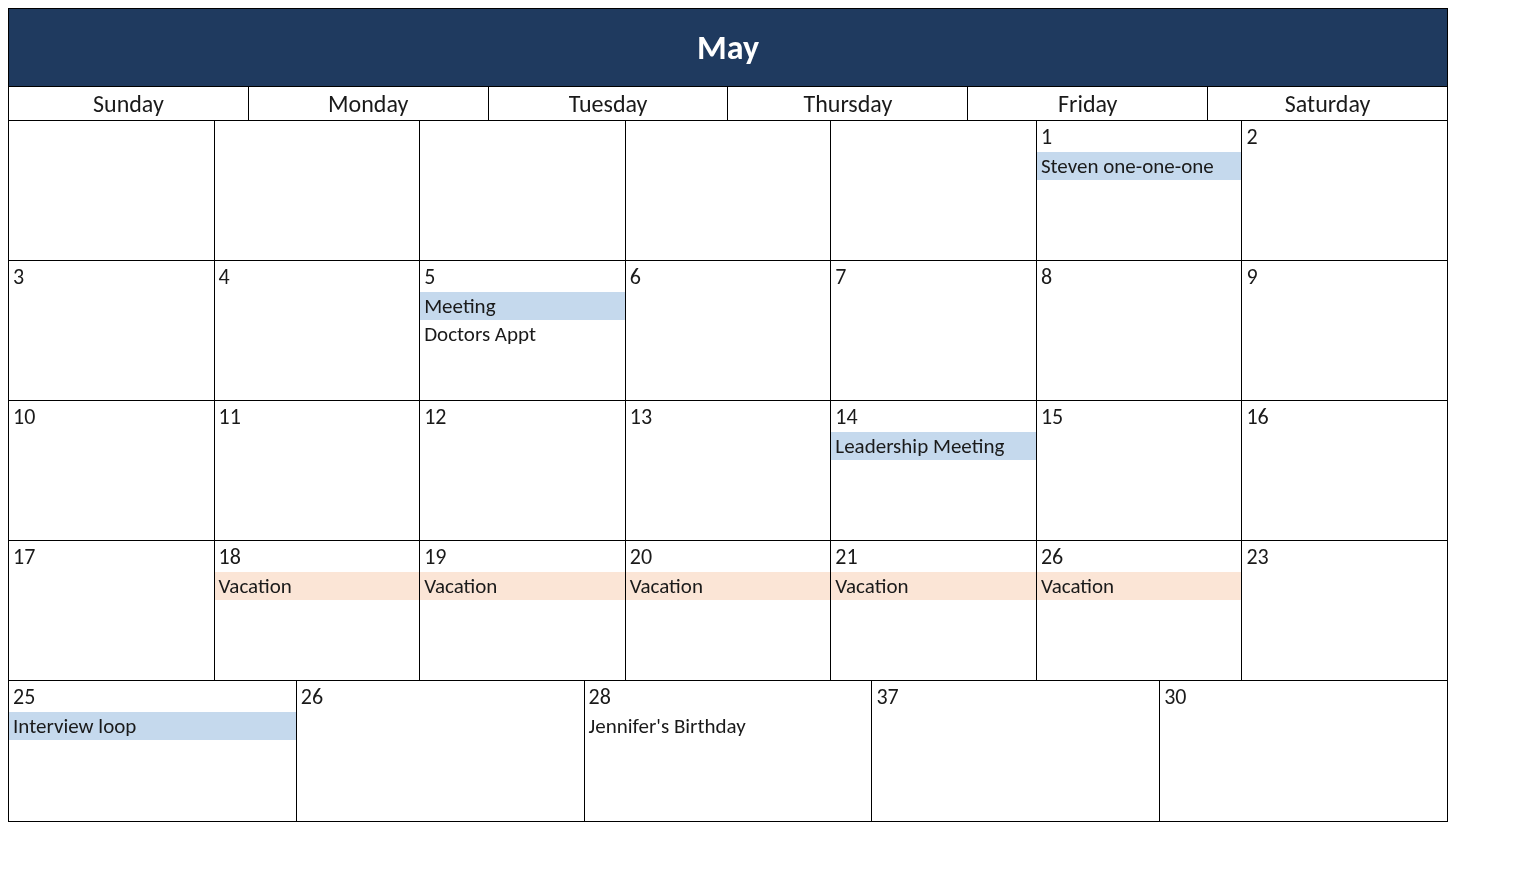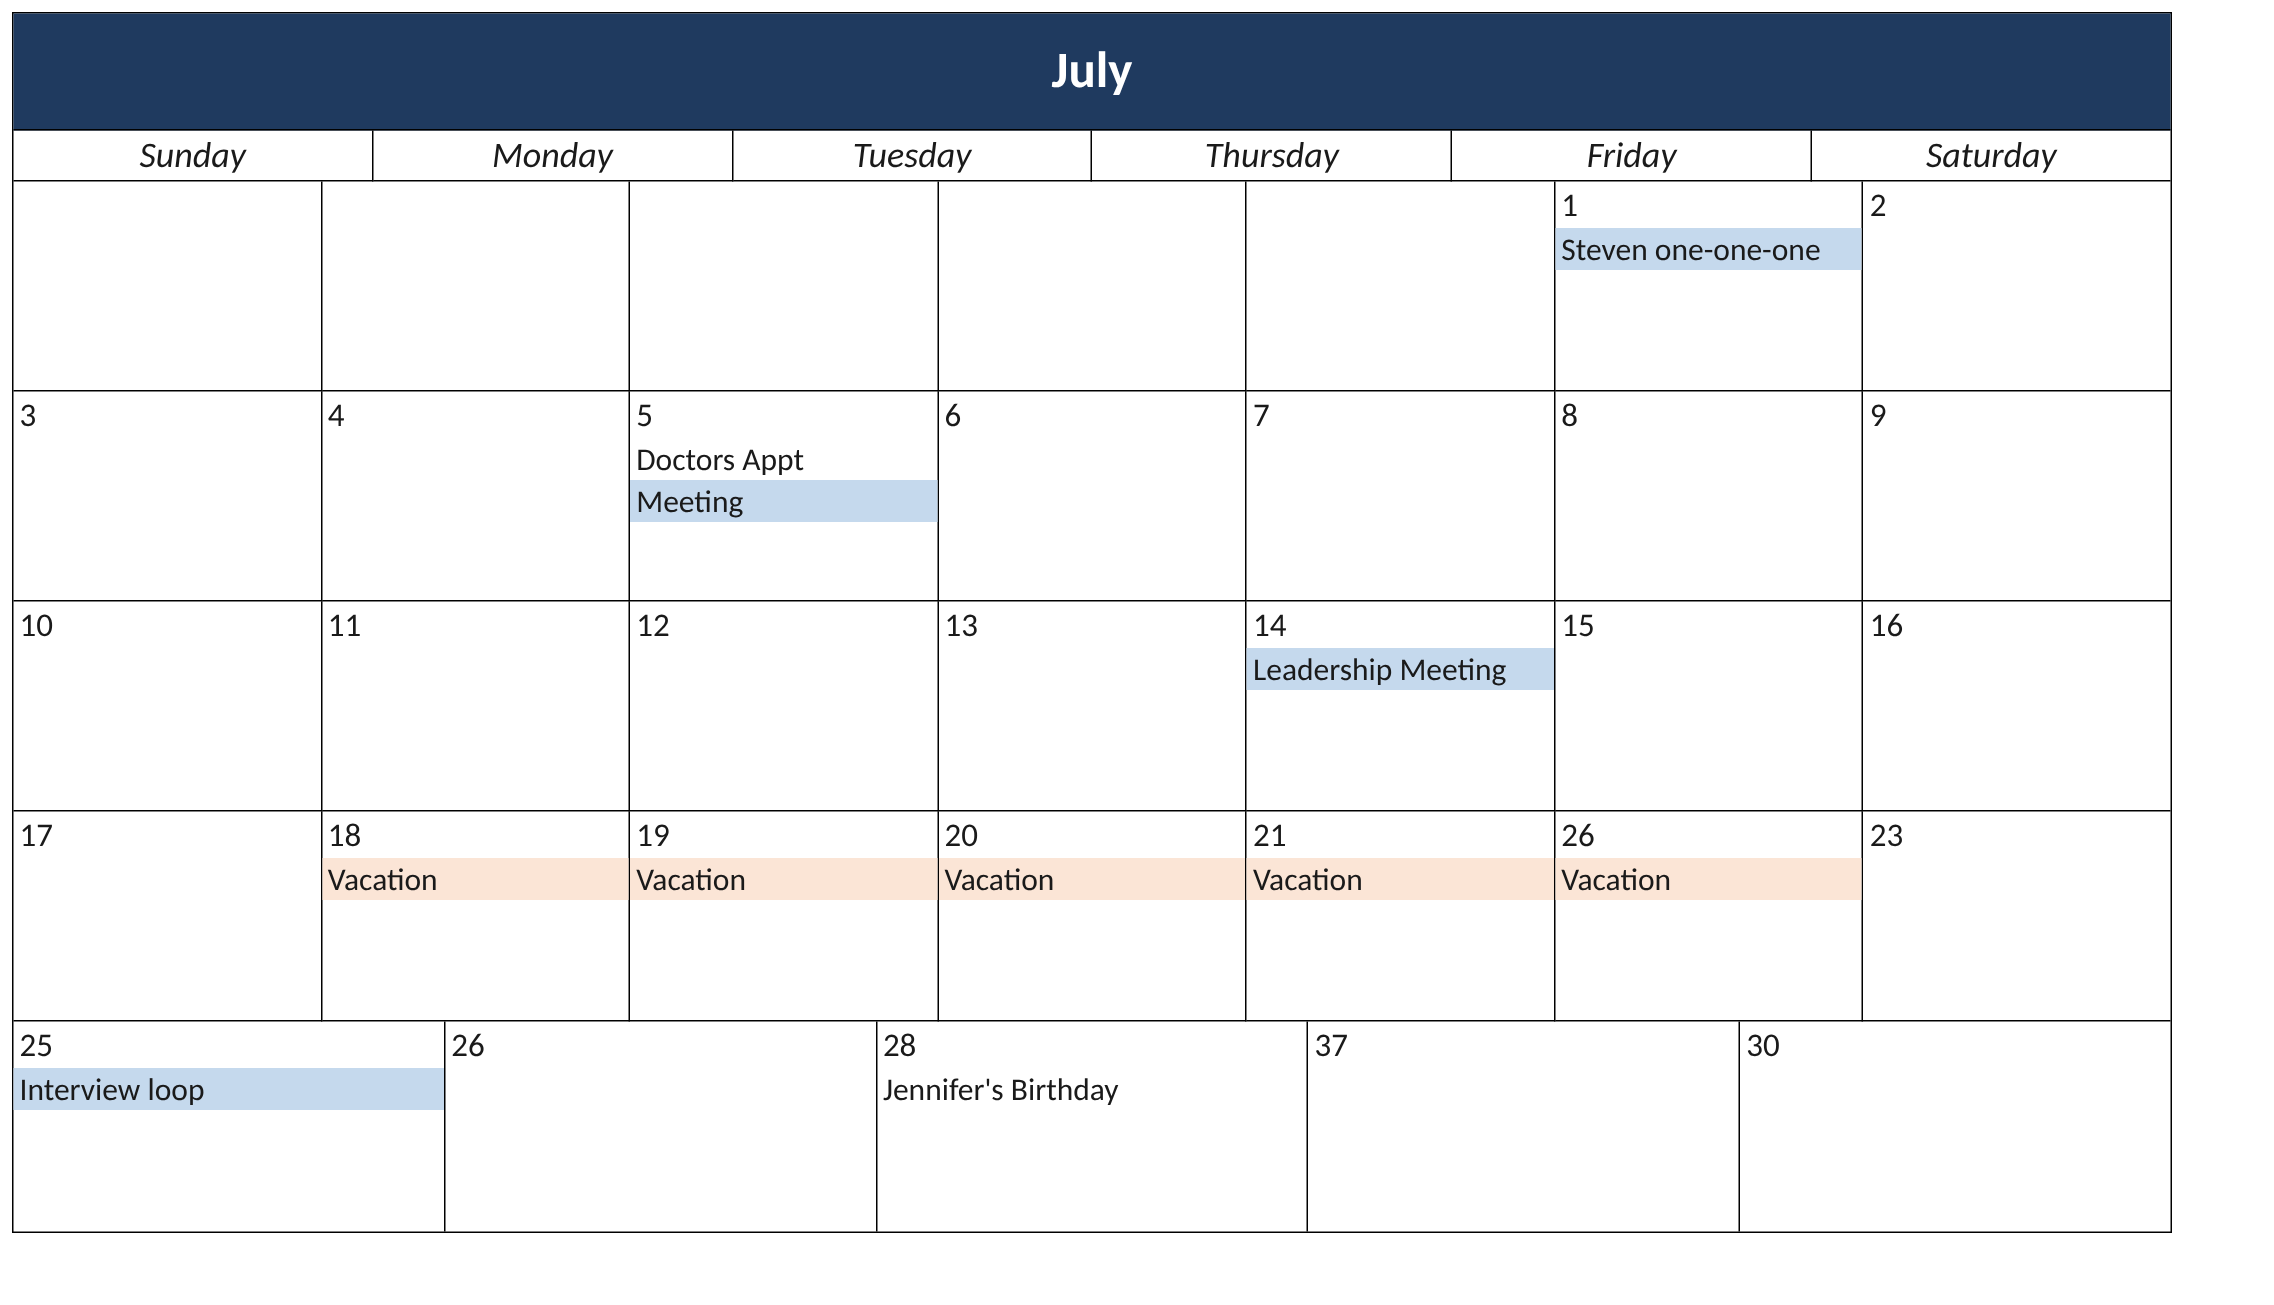--- a/index.html
+++ b/index.html
@@ -20,21 +20,20 @@
       background: #1f3a5f;
       color: #ffffff;
       text-align: center;
       font-size: 34px;
       font-weight: bold;
       padding: 18px 0;
       border-bottom: 1px solid #000;
     }
     .day-header-row {
       display: flex;
-      font-style: italic;
     }
     .day-header {
       flex: 1;
       text-align: center;
       font-size: 24px;
       color: #1a1a1a;
       padding: 2px 0;
       border-right: 1px solid #000;
       border-bottom: 1.5px solid #000;
     }
@@ -73,21 +72,21 @@
       background: #c5d9ed;
     }
     .event.peach {
       background: #fbe5d6;
     }
   </style>
 </head>
 <body>
 
 <div class="calendar">
-  <div class="month-header">July</div>
+  <div class="month-header">May</div>
   <div class="day-header-row">
     <div class="day-header">Sunday</div>
     <div class="day-header">Monday</div>
     <div class="day-header">Tuesday</div>
     <div class="day-header">Thursday</div>
     <div class="day-header">Friday</div>
     <div class="day-header">Saturday</div>
   </div>
   <div id="weeks-container">
       <div class="week-row">
@@ -106,22 +105,22 @@
       </div>
       <div class="week-row">
         <div class="day-cell">
           <div class="day-number">3</div>
         </div>
         <div class="day-cell">
           <div class="day-number">4</div>
         </div>
         <div class="day-cell">
           <div class="day-number">5</div>
+          <div class="event blue">Meeting</div>
           <div class="event">Doctors Appt</div>
-          <div class="event blue">Meeting</div>
         </div>
         <div class="day-cell">
           <div class="day-number">6</div>
         </div>
         <div class="day-cell">
           <div class="day-number">7</div>
         </div>
         <div class="day-cell">
           <div class="day-number">8</div>
         </div>

